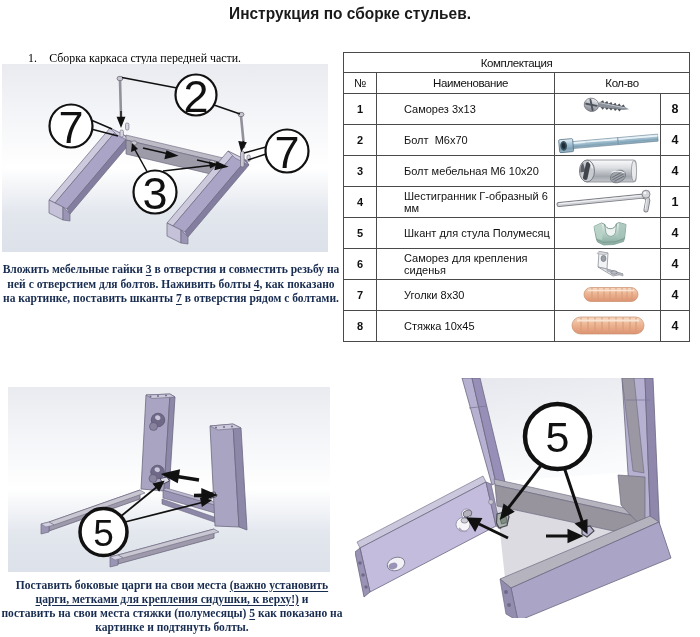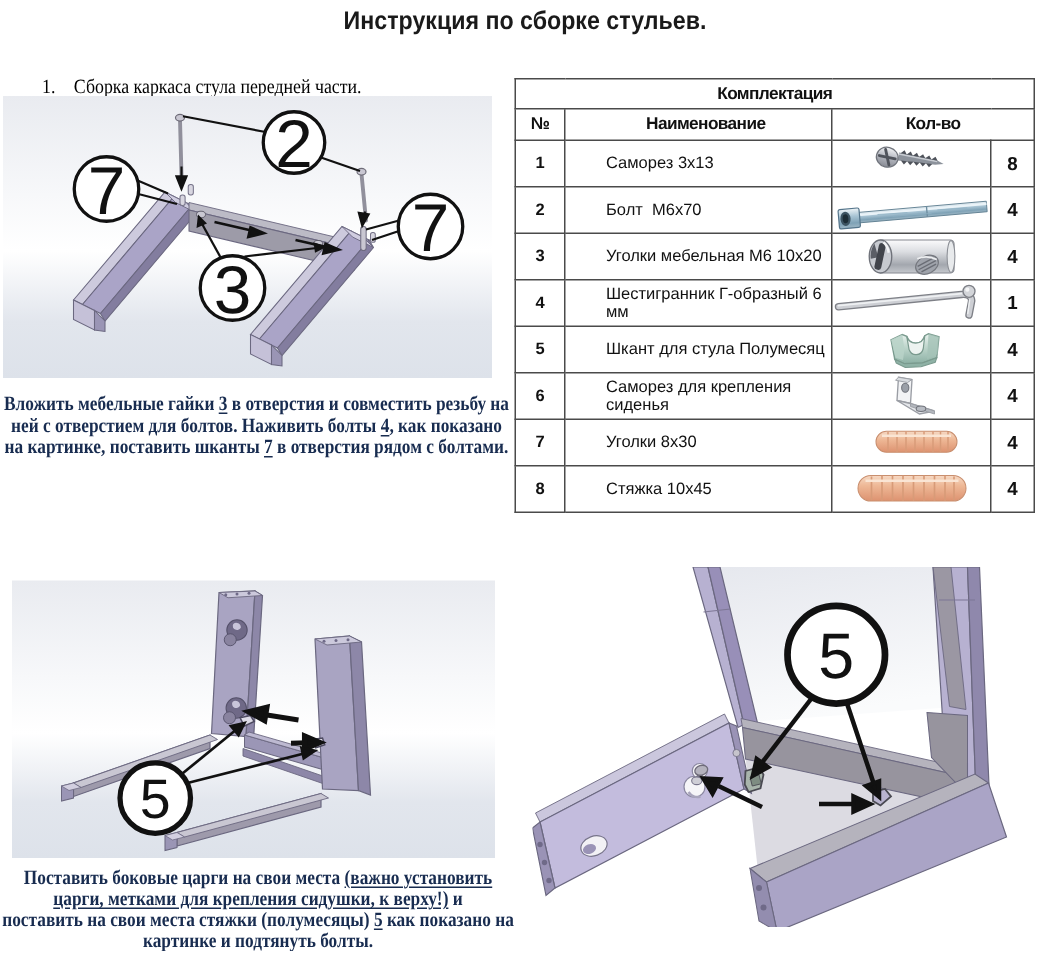--- a/index.html
+++ b/index.html
@@ -21,21 +21,21 @@
 u{text-underline-offset:2px;}
 
 .tbl{position:absolute;left:343px;top:52px;border-collapse:collapse;
   table-layout:fixed;width:346px;}
 .tbl td{border:1px solid #4a4a4a;padding:0;font-size:11px;color:#111;
   vertical-align:middle;}
 .tbl .c1{width:31px;text-align:center;font-weight:bold;}
 .tbl .c2{width:176px;padding-left:27px;}
 .tbl .c3{width:106px;text-align:center;margin-left:25px;}
 .tbl .c4{width:29px;text-align:center;font-weight:bold;font-size:12.5px;}
-.tbl .hdr{font-weight:bold;text-align:center;font-size:11.5px;letter-spacing:-0.4px;}
+.tbl .hdr{font-weight:normal;text-align:center;font-size:11.5px;letter-spacing:-0.4px;}
 .tbl tr.trow td{height:29.9px;}
 svg{display:block;}
 .dia{position:absolute;}
 </style>
 </head>
 <body>
 <div class="title">Инструкция по сборке стульев.</div>
 <div class="sec1"><span class="num">1.</span>Сборка каркаса стула передней части.</div>
 
 <svg class="dia" style="left:0;top:63px" width="338" height="195" viewBox="0 0 338 195">
@@ -205,21 +205,21 @@
 <rect x="4" y="10.5" width="14" height="13" rx="1.2" fill="url(#blt)" stroke="#54748a" stroke-width="0.8"></rect>
 <ellipse cx="8.5" cy="17" rx="3.4" ry="4.8" fill="#3d5462"></ellipse>
 <ellipse cx="8.5" cy="17" rx="1.9" ry="3" fill="#1d2d36"></ellipse>
 </g>
 </svg>
         </td>
         <td class="c4">4</td>
       </tr>
 <tr class="trow">
         <td class="c1">3</td>
-        <td class="c2">Уголки мебельная М6 10х20</td>
+        <td class="c2">Болт мебельная М6 10х20</td>
         <td class="c3">
           <svg width="106" height="30" viewBox="0 0 106 30">
 <defs>
               <linearGradient id="brl" x1="0" y1="0" x2="0" y2="1">
                 <stop offset="0" stop-color="#fbfbfc"></stop>
                 <stop offset="0.35" stop-color="#dcdee2"></stop>
                 <stop offset="0.75" stop-color="#a3a7ae"></stop>
                 <stop offset="1" stop-color="#c5c8cd"></stop>
               </linearGradient>
             </defs>

